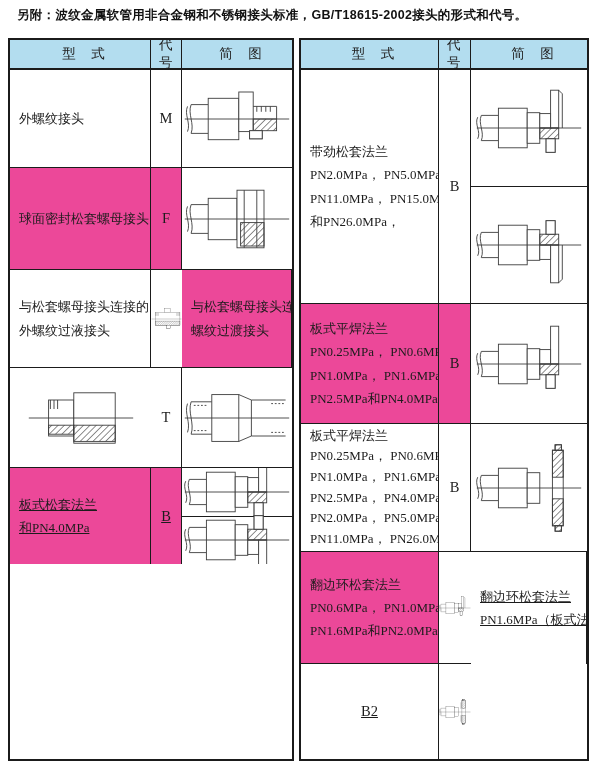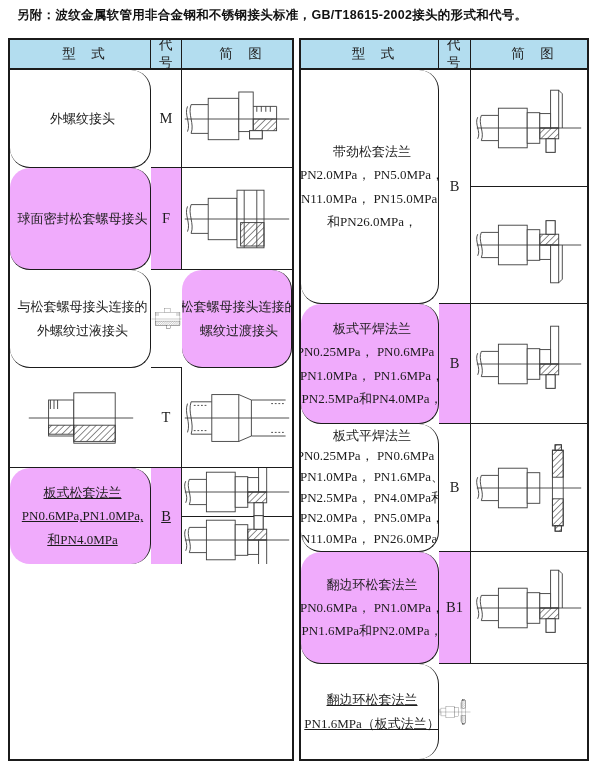--- a/index.html
+++ b/index.html
@@ -22,25 +22,25 @@
     border-right:1px solid #1b1b1b;border-bottom:1px solid #1b1b1b;
     box-sizing:border-box;display:flex;flex-direction:column;justify-content:center;
     overflow:hidden;background:#fff;
   }
   .jtable .cell.lastcol{border-right:none;}
   .jtable .cell.lastrow{border-bottom:none;text-decoration:underline;}
   .jtable .hd{
     background:#b3ddef;align-items:center;font-size:13.5px;color:#222;
     border-bottom:2px solid #1b1b1b;letter-spacing:1px;padding-left:8px;
   }
-  .cell.type{align-items:center;padding:4px 4px 4px 9px;font-size:13px;border-radius:20px;}
+  .cell.type{align-items:flex-start;padding:4px 4px 4px 9px;font-size:13px;}
   .cell.type .tline{line-height:1.78;white-space:nowrap;}
   .cell.type.dense .tline{line-height:1.58;}
   .cell.code{align-items:center;font-size:14.5px;}
-  .cell.hl{background:#f0abfc;}
+  .cell.hl{background:#ec4899;}
   .cell.diag{padding:0;justify-content:stretch;}
   .dslot{flex:1;display:flex;align-items:center;justify-content:center;min-height:0;}
   .dslot + .dslot{border-top:1px solid #1b1b1b;}
   .dslot svg{display:block;}
 </style>
 </head>
 <body>
 
 <div class="doc-title">另附：波纹金属软管用非合金钢和不锈钢接头标准，GB/T18615-2002接头的形式和代号。</div>
 
@@ -199,21 +199,20 @@
               <line x1="98" y1="66" x2="112" y2="66" stroke-dasharray="2,2"></line>
               <line x1="12" y1="36" x2="26" y2="36" stroke-dasharray="2,2"></line>
               <line x1="12" y1="64" x2="26" y2="64" stroke-dasharray="2,2"></line>
               <line x1="2" y1="50" x2="118" y2="50"></line>
             </g>
           </svg>
         </div>
       </div>
       <div class="cell type hl lastrow">
         <div class="tline">板式松套法兰</div>
-        <div class="tline">PN0.6MPa,PN1.0MPa,</div>
         <div class="tline">和PN4.0MPa</div>
       </div>
       <div class="cell code hl lastrow">
         <span>B</span>
       </div>
       <div class="cell diag lastcol lastrow">
         <div class="dslot">
           <svg width="108" height="90" viewBox="0 0 120 100" xmlns="http://www.w3.org/2000/svg">
             <defs>
               <pattern id="hp" width="5" height="5" patternUnits="userSpaceOnUse" patternTransform="rotate(45)">
@@ -402,23 +401,20 @@
               <line x1="2" y1="50" x2="118" y2="50"></line>
             </g>
           </svg>
         </div>
       </div>
       <div class="cell type hl">
         <div class="tline">翻边环松套法兰</div>
         <div class="tline">PN0.6MPa， PN1.0MPa，</div>
         <div class="tline">PN1.6MPa和PN2.0MPa，</div>
       </div>
-      <div class="cell code hl">
-        <span>B1</span>
-      </div>
       <div class="cell diag lastcol">
         <div class="dslot">
           <svg width="108" height="90" viewBox="0 0 120 100" xmlns="http://www.w3.org/2000/svg">
             <defs>
               <pattern id="hp" width="5" height="5" patternUnits="userSpaceOnUse" patternTransform="rotate(45)">
                 <line x1="0" y1="0" x2="0" y2="5" stroke="#3c3c3c" stroke-width="1.3"></line>
               </pattern>
             </defs>
             <g stroke="#3c3c3c" stroke-width="1" fill="none">
               <line x1="7" y1="36" x2="26" y2="36"></line>
@@ -435,20 +431,23 @@
               <rect x="79" y="62" width="10" height="15" fill="url(#hp)"></rect>
               <rect x="79" y="62" width="10" height="15" fill="#fff"></rect>
               <line x1="2" y1="50" x2="118" y2="50"></line>
             </g>
           </svg>
         </div>
       </div>
       <div class="cell type lastrow">
         <div class="tline">翻边环松套法兰</div>
         <div class="tline">PN1.6MPa（板式法兰）</div>
+      </div>
+      <div class="cell code lastrow">
+        <span>B2</span>
       </div>
       <div class="cell diag lastcol lastrow">
         <div class="dslot">
           <svg width="108" height="90" viewBox="0 0 120 100" xmlns="http://www.w3.org/2000/svg">
             <defs>
               <pattern id="hp" width="5" height="5" patternUnits="userSpaceOnUse" patternTransform="rotate(45)">
                 <line x1="0" y1="0" x2="0" y2="5" stroke="#3c3c3c" stroke-width="1.3"></line>
               </pattern>
             </defs>
             <g stroke="#3c3c3c" stroke-width="1" fill="none">

